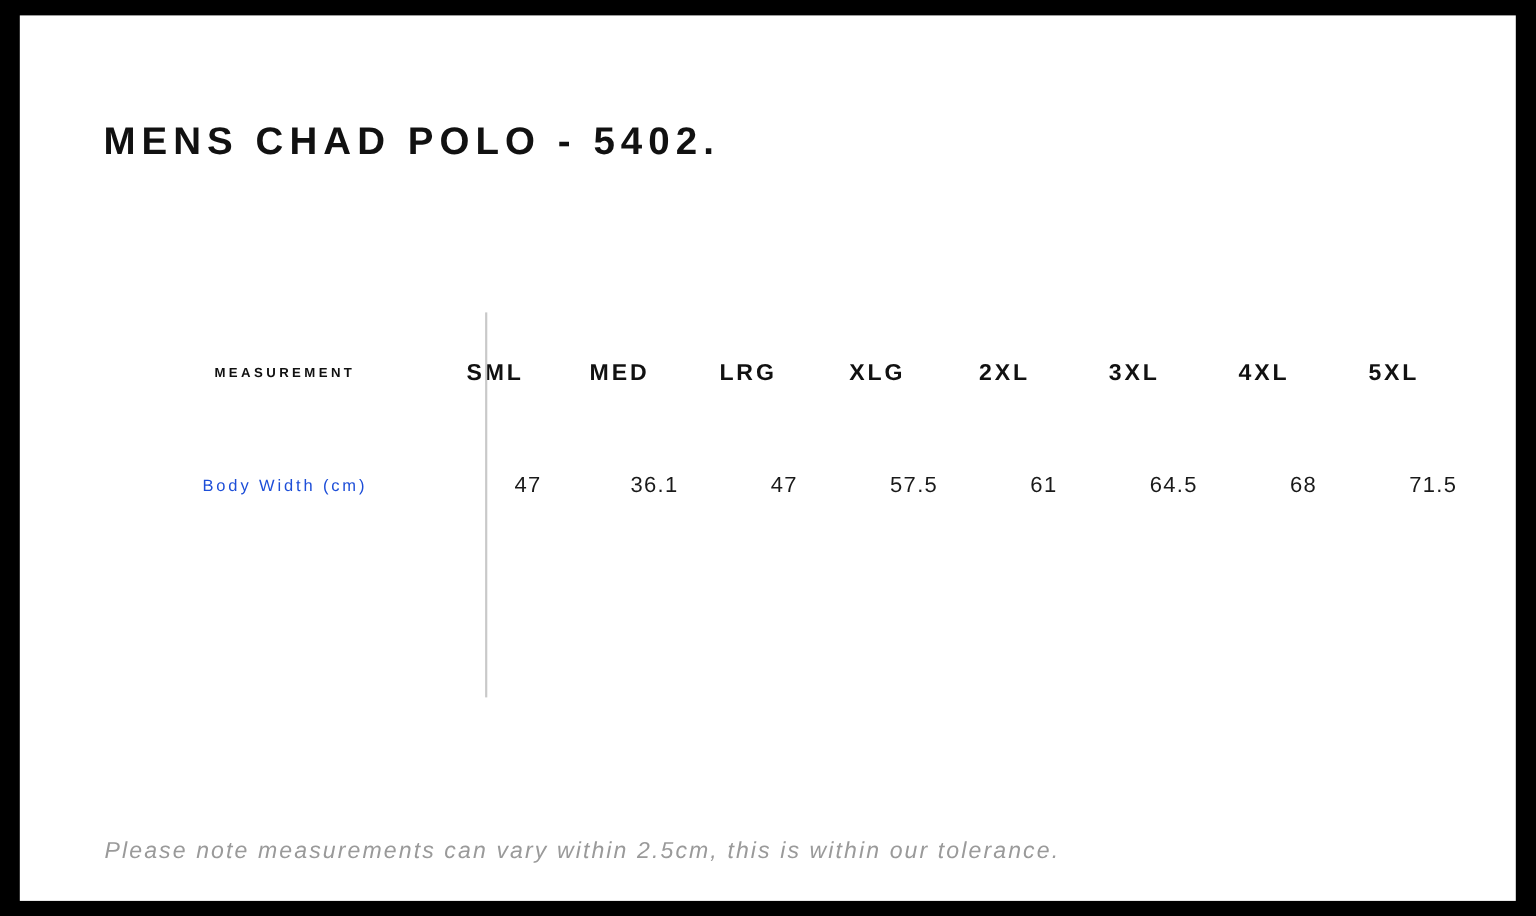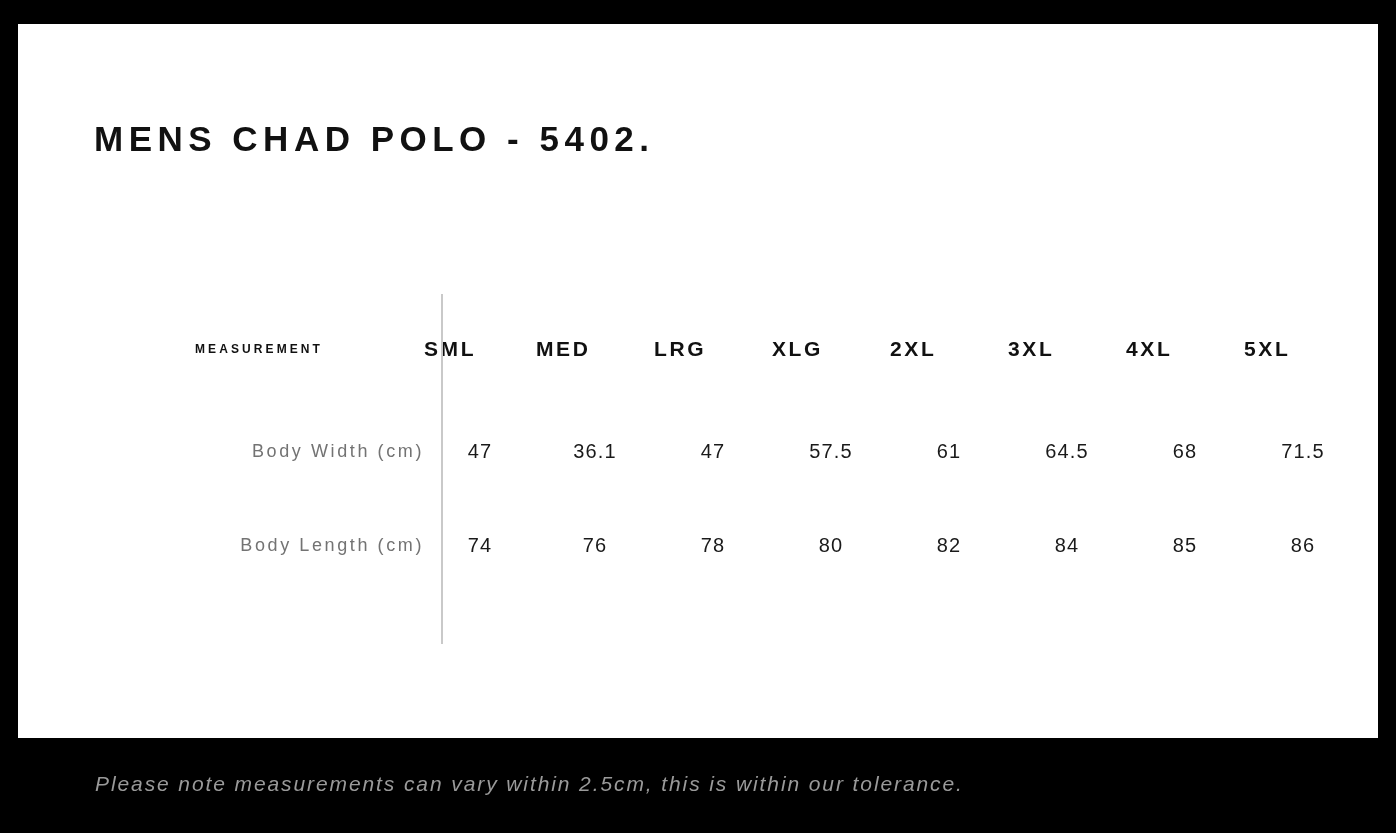--- a/index.html
+++ b/index.html
@@ -9,23 +9,23 @@
   }
   body {
     width: 1396px;
     height: 833px;
     font-family: "Liberation Sans", sans-serif;
     overflow: hidden;
   }
   .page {
     position: absolute;
     left: 18px;
-    top: 24px;
+    top: 14px;
     width: 1360px;
-    height: 714px;
+    height: 805px;
     background: #ffffff;
     box-sizing: border-box;
   }
   .title {
     position: absolute;
     left: 76px;
     top: 95px;
     font-size: 35px;
     font-weight: bold;
     letter-spacing: 5.5px;
@@ -75,25 +75,25 @@
     width: 330px;
   }
   th.size-head {
     font-size: 21px;
     font-weight: bold;
     letter-spacing: 2.6px;
     color: #111111;
     text-align: left;
   }
   td.meas-label {
-    text-align: right;
-    font-size: 18px;
+    text-align: center;
+    font-size: 15px;
     font-weight: normal;
     letter-spacing: 2.6px;
-    color: #737373;
+    color: #1d4ed8;
     padding-left: 2px;
     white-space: nowrap;
   }
   td.val {
     text-align: center;
     font-size: 20px;
     color: #1a1a1a;
     letter-spacing: 1.2px;
   }
   .note {
@@ -147,30 +147,19 @@
           <td class="meas-label">Body Width (cm)</td>
           <td class="val">47</td>
           <td class="val">36.1</td>
           <td class="val">47</td>
           <td class="val">57.5</td>
           <td class="val">61</td>
           <td class="val">64.5</td>
           <td class="val">68</td>
           <td class="val">71.5</td>
         </tr>
-        <tr class="data-row">
-          <td class="meas-label">Body Length (cm)</td>
-          <td class="val">74</td>
-          <td class="val">76</td>
-          <td class="val">78</td>
-          <td class="val">80</td>
-          <td class="val">82</td>
-          <td class="val">84</td>
-          <td class="val">85</td>
-          <td class="val">86</td>
-        </tr>
       </tbody>
     </table>
   </div>
 
   <div class="note">Please note measurements can vary within 2.5cm, this is within our tolerance.</div>
 
 </div>
 
 </body></html>

